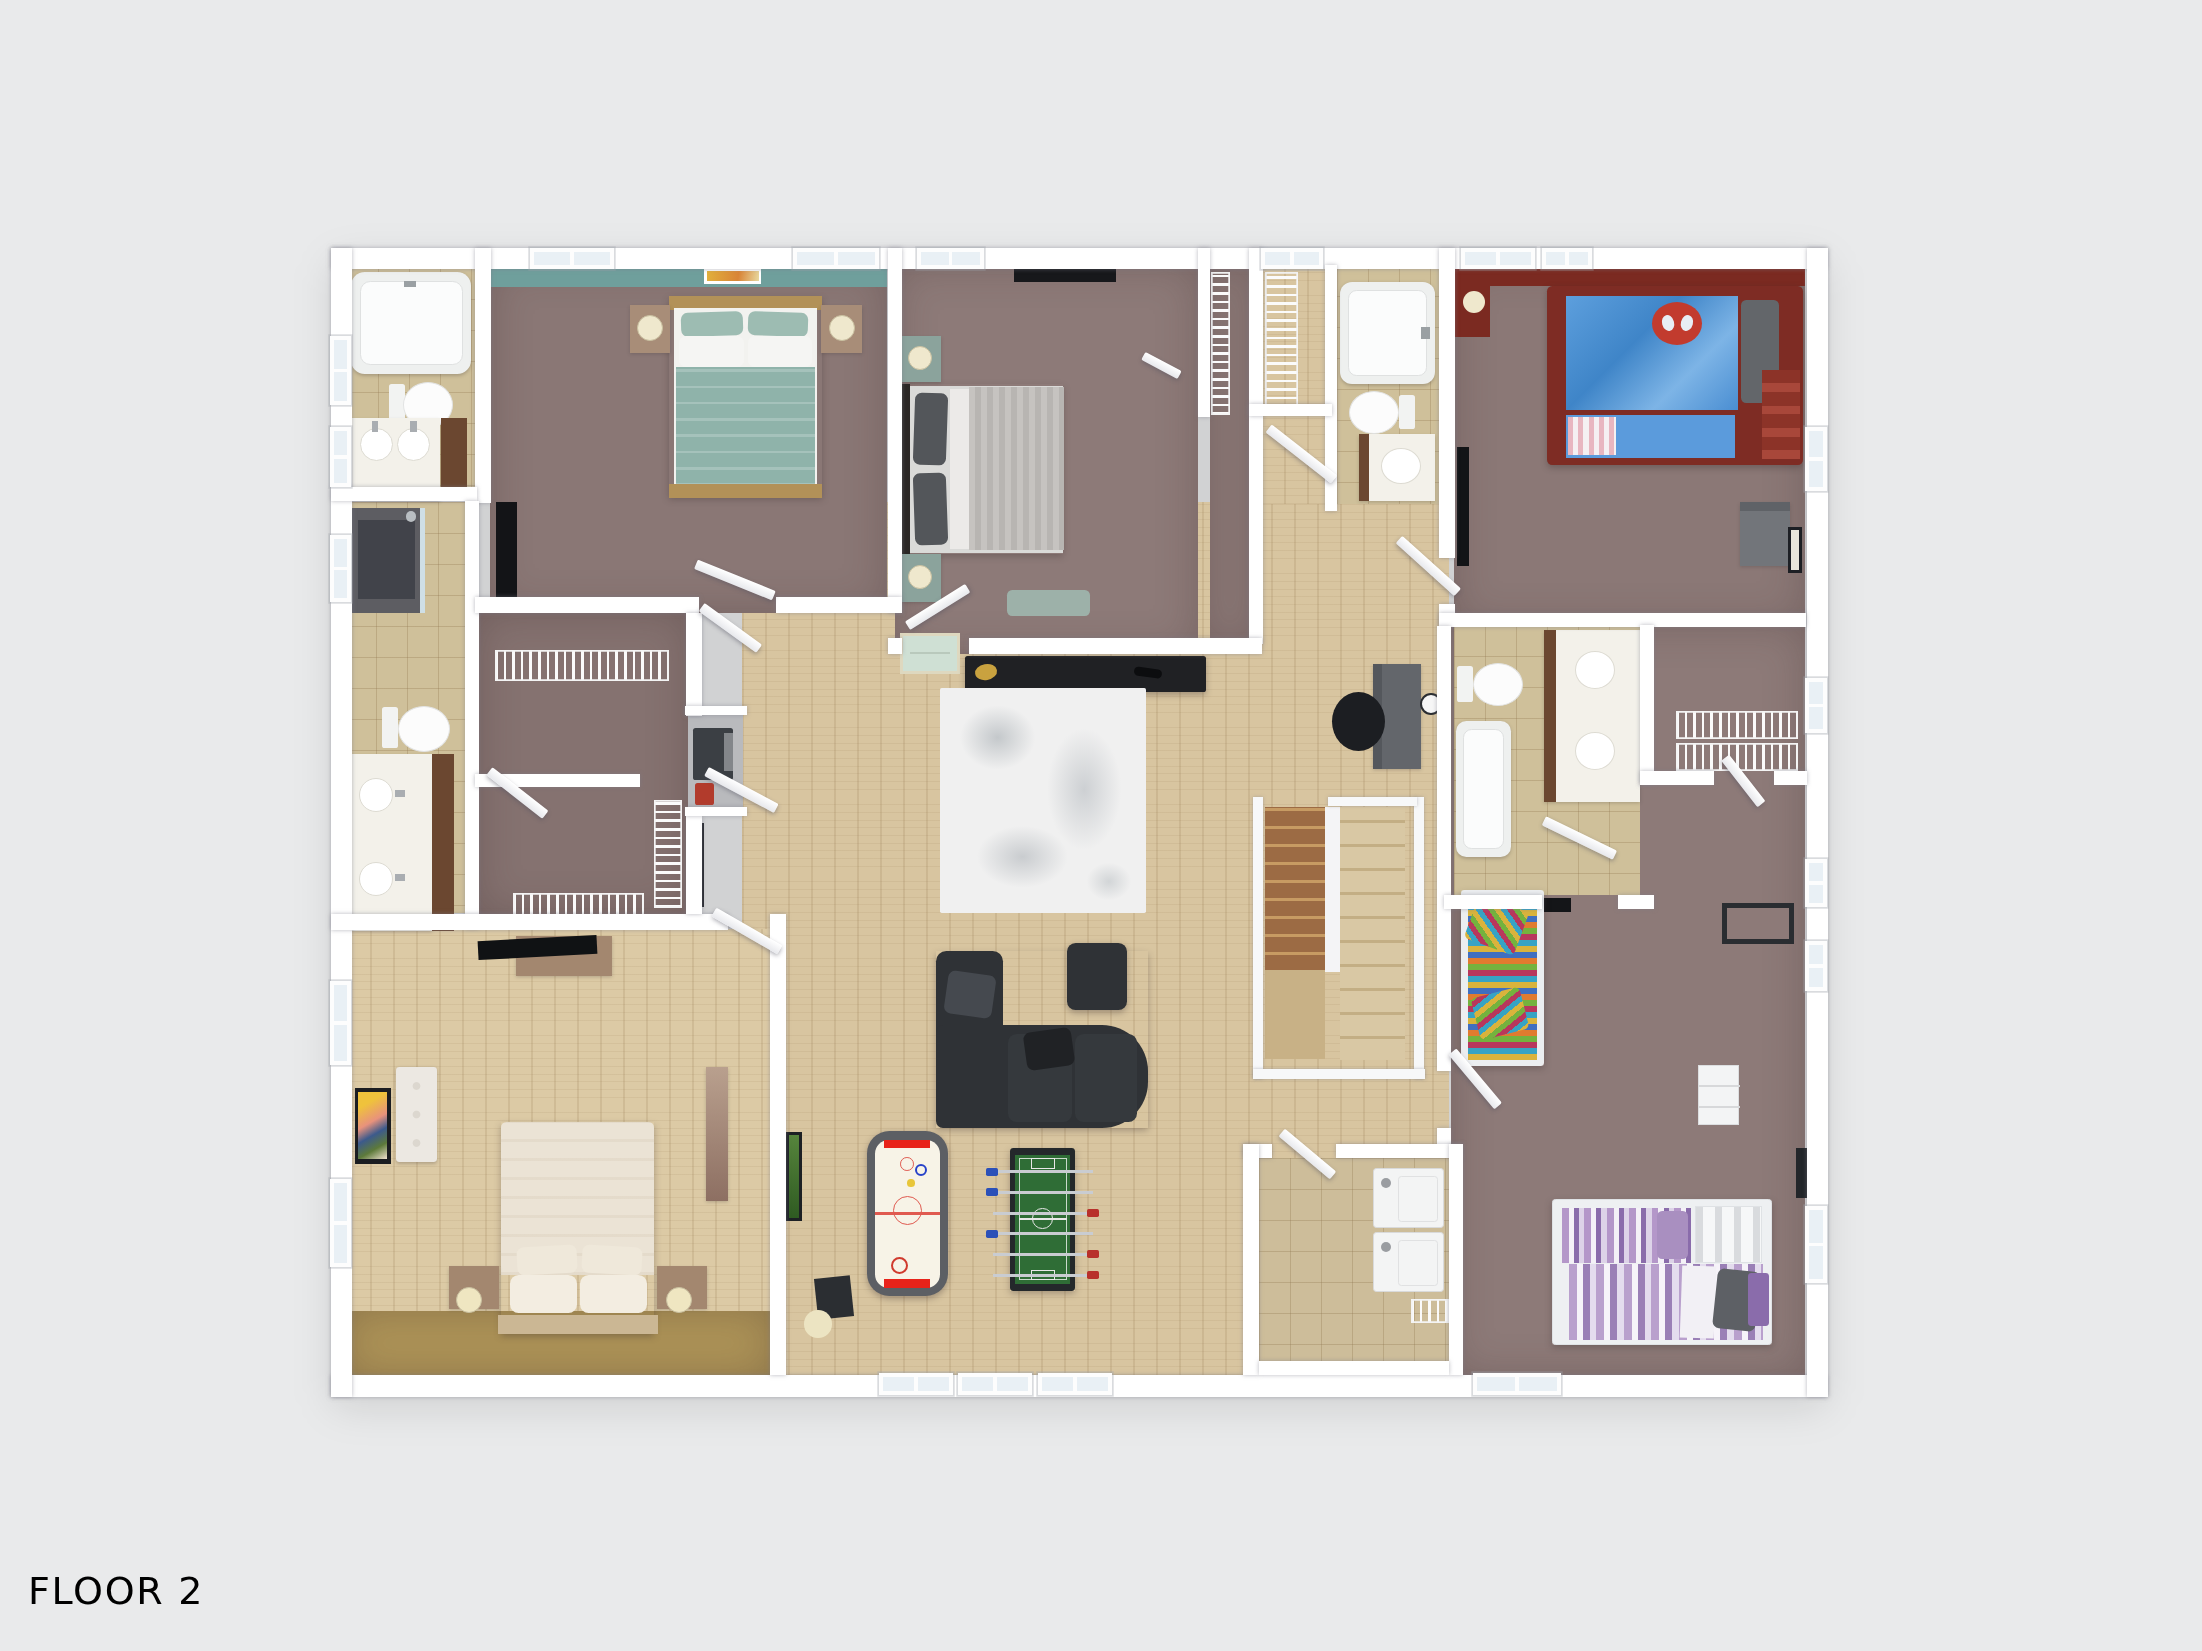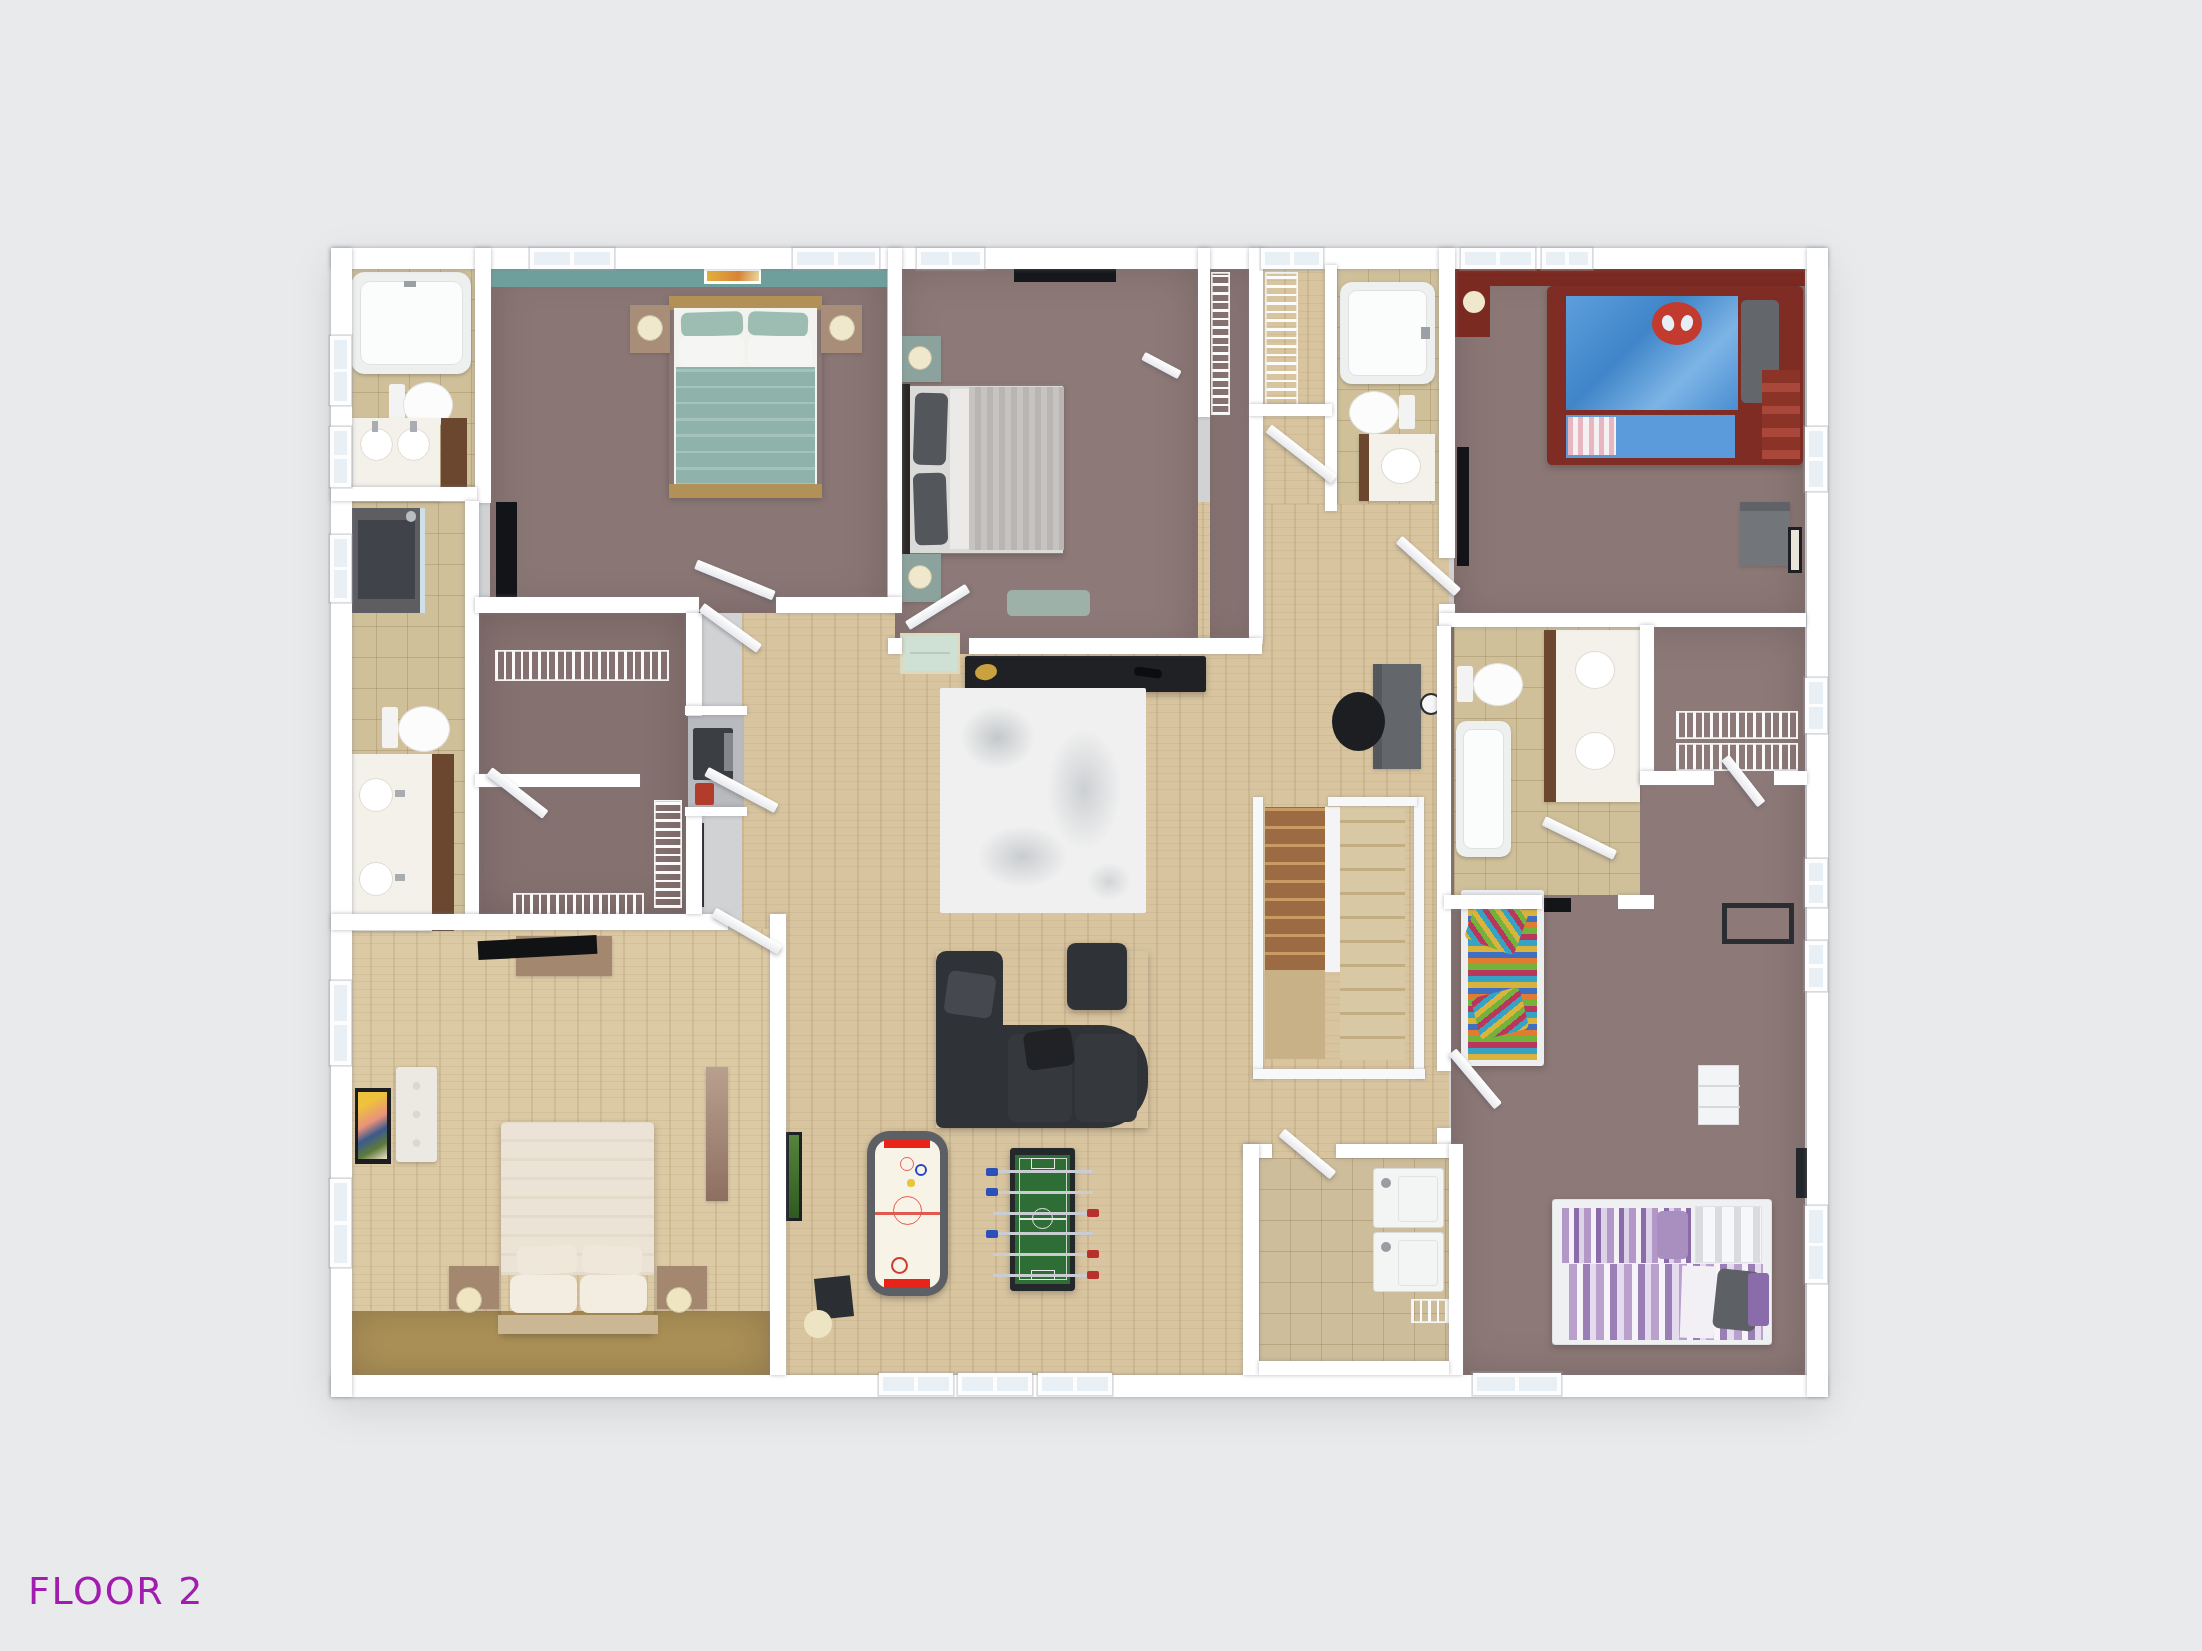--- a/index.html
+++ b/index.html
@@ -14,21 +14,21 @@
   .rail{background:#f7f8f9;box-shadow:0 0 3.4px rgba(125,125,138,.5);}
   .window{background:#e9f0f5;border:4.3px solid #fdfdfd;box-shadow:0 0 0 1.7px rgba(160,165,172,.4);background-image:linear-gradient(90deg,rgba(0,0,0,0) calc(50% - 1.7px),#fdfdfd calc(50% - 1.7px),#fdfdfd calc(50% + 1.7px),rgba(0,0,0,0) calc(50% + 1.7px));}
   .winv{background:#e9f0f5;border:4.3px solid #fdfdfd;box-shadow:0 0 0 1.7px rgba(160,165,172,.4);background-image:linear-gradient(0deg,rgba(0,0,0,0) calc(50% - 1.7px),#fdfdfd calc(50% - 1.7px),#fdfdfd calc(50% + 1.7px),rgba(0,0,0,0) calc(50% + 1.7px));}
   .door{background:linear-gradient(#ffffff,#e7e8ec);box-shadow:0.9px 1.7px 4.3px rgba(80,80,96,.45);border-radius:1.7px;}
   .wire{background-image:repeating-linear-gradient(90deg,#fbfbfb 0 2.6px,rgba(0,0,0,0) 2.6px 8.6px);box-shadow:inset 0 0 0 1.7px #f4f4f4;}
   .wirev{background-image:repeating-linear-gradient(0deg,#fbfbfb 0 2.6px,rgba(0,0,0,0) 2.6px 8.6px);box-shadow:inset 0 0 0 1.7px #f4f4f4;}
   .ellipse{border-radius:50%;}
   .fx{box-shadow:0 2.6px 6.9px rgba(60,50,50,.35);}
   .soft{box-shadow:0 1.7px 3.4px rgba(60,50,50,.25);}
   #plan-shadow{position:absolute;background:rgba(0,0,0,0.10);filter:blur(19px);border-radius:15.5px;}
-  #floor-label{position:absolute;color:#a21caf;letter-spacing:1.7px;}
+  #floor-label{position:absolute;color:#000000;letter-spacing:1.7px;}
 </style>
 </head>
 <body style="background: rgb(233, 234, 235);">
 
 <div id="stage">
   <div id="plan-shadow" style="left: 331px; top: 260px; width: 1496px; height: 1149px;"></div>
   <div class="layer" id="layer-floors">
       <div class="item wood" style="left: 742px; top: 502px; width: 707px; height: 873px; background-color: rgb(216, 197, 160);"></div>
       <div class="item wood" style="left: 1261px; top: 265px; width: 64px; height: 239px; background-color: rgb(216, 197, 160);"></div>
       <div class="item wood" style="left: 347px; top: 929px; width: 423px; height: 446px; background-color: rgb(220, 202, 165);"></div>

